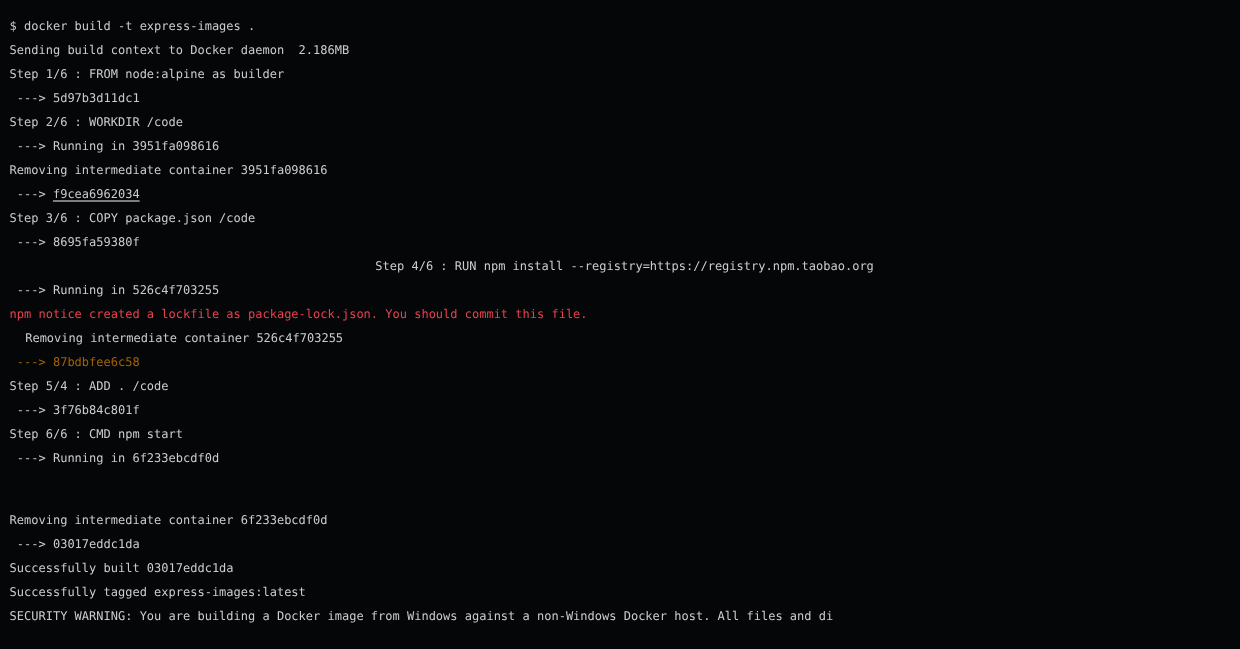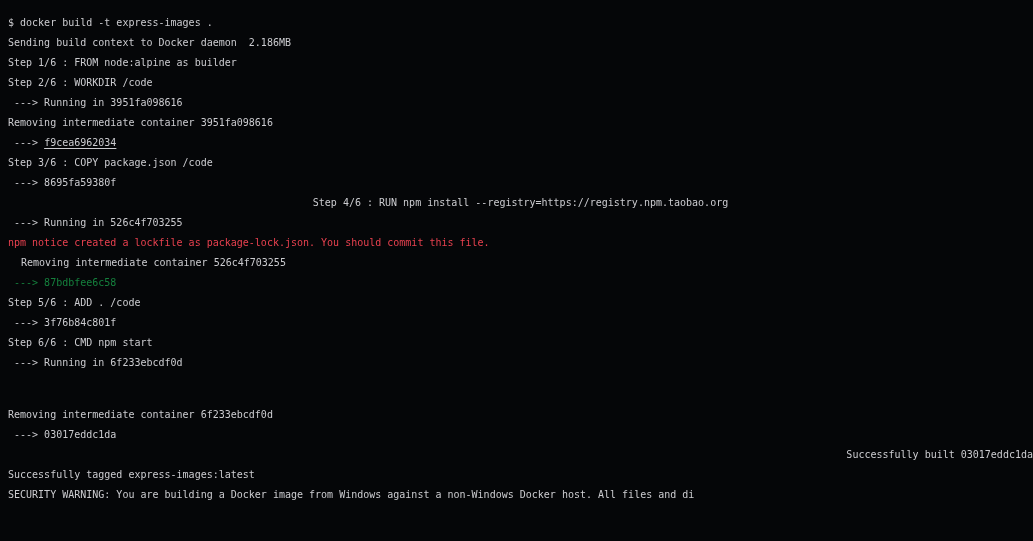--- a/index.html
+++ b/index.html
@@ -50,34 +50,35 @@
 </style>
 </head>
 <body style="background: rgb(5, 6, 8);">
 
 <div id="terminal" style="background: rgb(5, 6, 8);">
   <div id="scrollback" style="top: -7px;">
       <div class="line c-green partial" style="color: rgb(58, 158, 74);"></div>
       <div class="line c-white" style="color: rgb(204, 204, 208);">$ docker build -t express-images .</div>
       <div class="line c-white" style="color: rgb(204, 204, 208);">Sending build context to Docker daemon  2.186MB</div>
       <div class="line c-white" style="color: rgb(204, 204, 208);">Step 1/6 : FROM node:alpine as builder</div>
+      <div class="line c-white" style="color: rgb(204, 204, 208);"> ---&gt; 5d97b3d11dc1</div>
       <div class="line c-white" style="color: rgb(204, 204, 208);">Step 2/6 : WORKDIR /code</div>
       <div class="line c-white" style="color: rgb(204, 204, 208);"> ---&gt; Running in 3951fa098616</div>
       <div class="line c-white" style="color: rgb(204, 204, 208);">Removing intermediate container 3951fa098616</div>
       <div class="line c-white" style="color: rgb(204, 204, 208);"> ---&gt; <span class="ul">f9cea6962034</span></div>
       <div class="line c-white" style="color: rgb(204, 204, 208);">Step 3/6 : COPY package.json /code</div>
       <div class="line c-white" style="color: rgb(204, 204, 208);"> ---&gt; 8695fa59380f</div>
       <div class="line c-white" style="color: rgb(204, 204, 208); text-align: center;">Step 4/6 : RUN npm install --registry=https://registry.npm.taobao.org</div>
       <div class="line c-white" style="color: rgb(204, 204, 208);"> ---&gt; Running in 526c4f703255</div>
       <div class="line c-red" style="color: rgb(232, 65, 79);">npm notice created a lockfile as package-lock.json. You should commit this file.</div>
       <div class="line c-white" style="color: rgb(204, 204, 208); padding-left: 21px;">Removing intermediate container 526c4f703255</div>
-      <div class="line c-white" style="color: #15803d;"> ---&gt; 87bdbfee6c58</div>
-      <div class="line c-white" style="color: rgb(204, 204, 208);">Step 5/6 : ADD . /code</div>
+      <div class="line c-white" style="color: #a16207;"> ---&gt; 87bdbfee6c58</div>
+      <div class="line c-white" style="color: rgb(204, 204, 208);">Step 5/4 : ADD . /code</div>
       <div class="line c-white" style="color: rgb(204, 204, 208);"> ---&gt; 3f76b84c801f</div>
       <div class="line c-white" style="color: rgb(204, 204, 208);">Step 6/6 : CMD npm start</div>
       <div class="line c-white" style="color: rgb(204, 204, 208);"> ---&gt; Running in 6f233ebcdf0d</div>
       <div class="line c-white" style="color: rgb(204, 204, 208); margin-top: 32px;">Removing intermediate container 6f233ebcdf0d</div>
       <div class="line c-white" style="color: rgb(204, 204, 208);"> ---&gt; 03017eddc1da</div>
-      <div class="line c-white" style="color: rgb(204, 204, 208); text-align: right;">Successfully built 03017eddc1da</div>
+      <div class="line c-white" style="color: rgb(204, 204, 208);">Successfully built 03017eddc1da</div>
       <div class="line c-white" style="color: rgb(204, 204, 208);">Successfully tagged express-images:latest</div>
       <div class="line c-white" style="color: rgb(204, 204, 208);">SECURITY WARNING: You are building a Docker image from Windows against a non-Windows Docker host. All files and di</div>
     </div>
 </div>
 
 </body></html>

